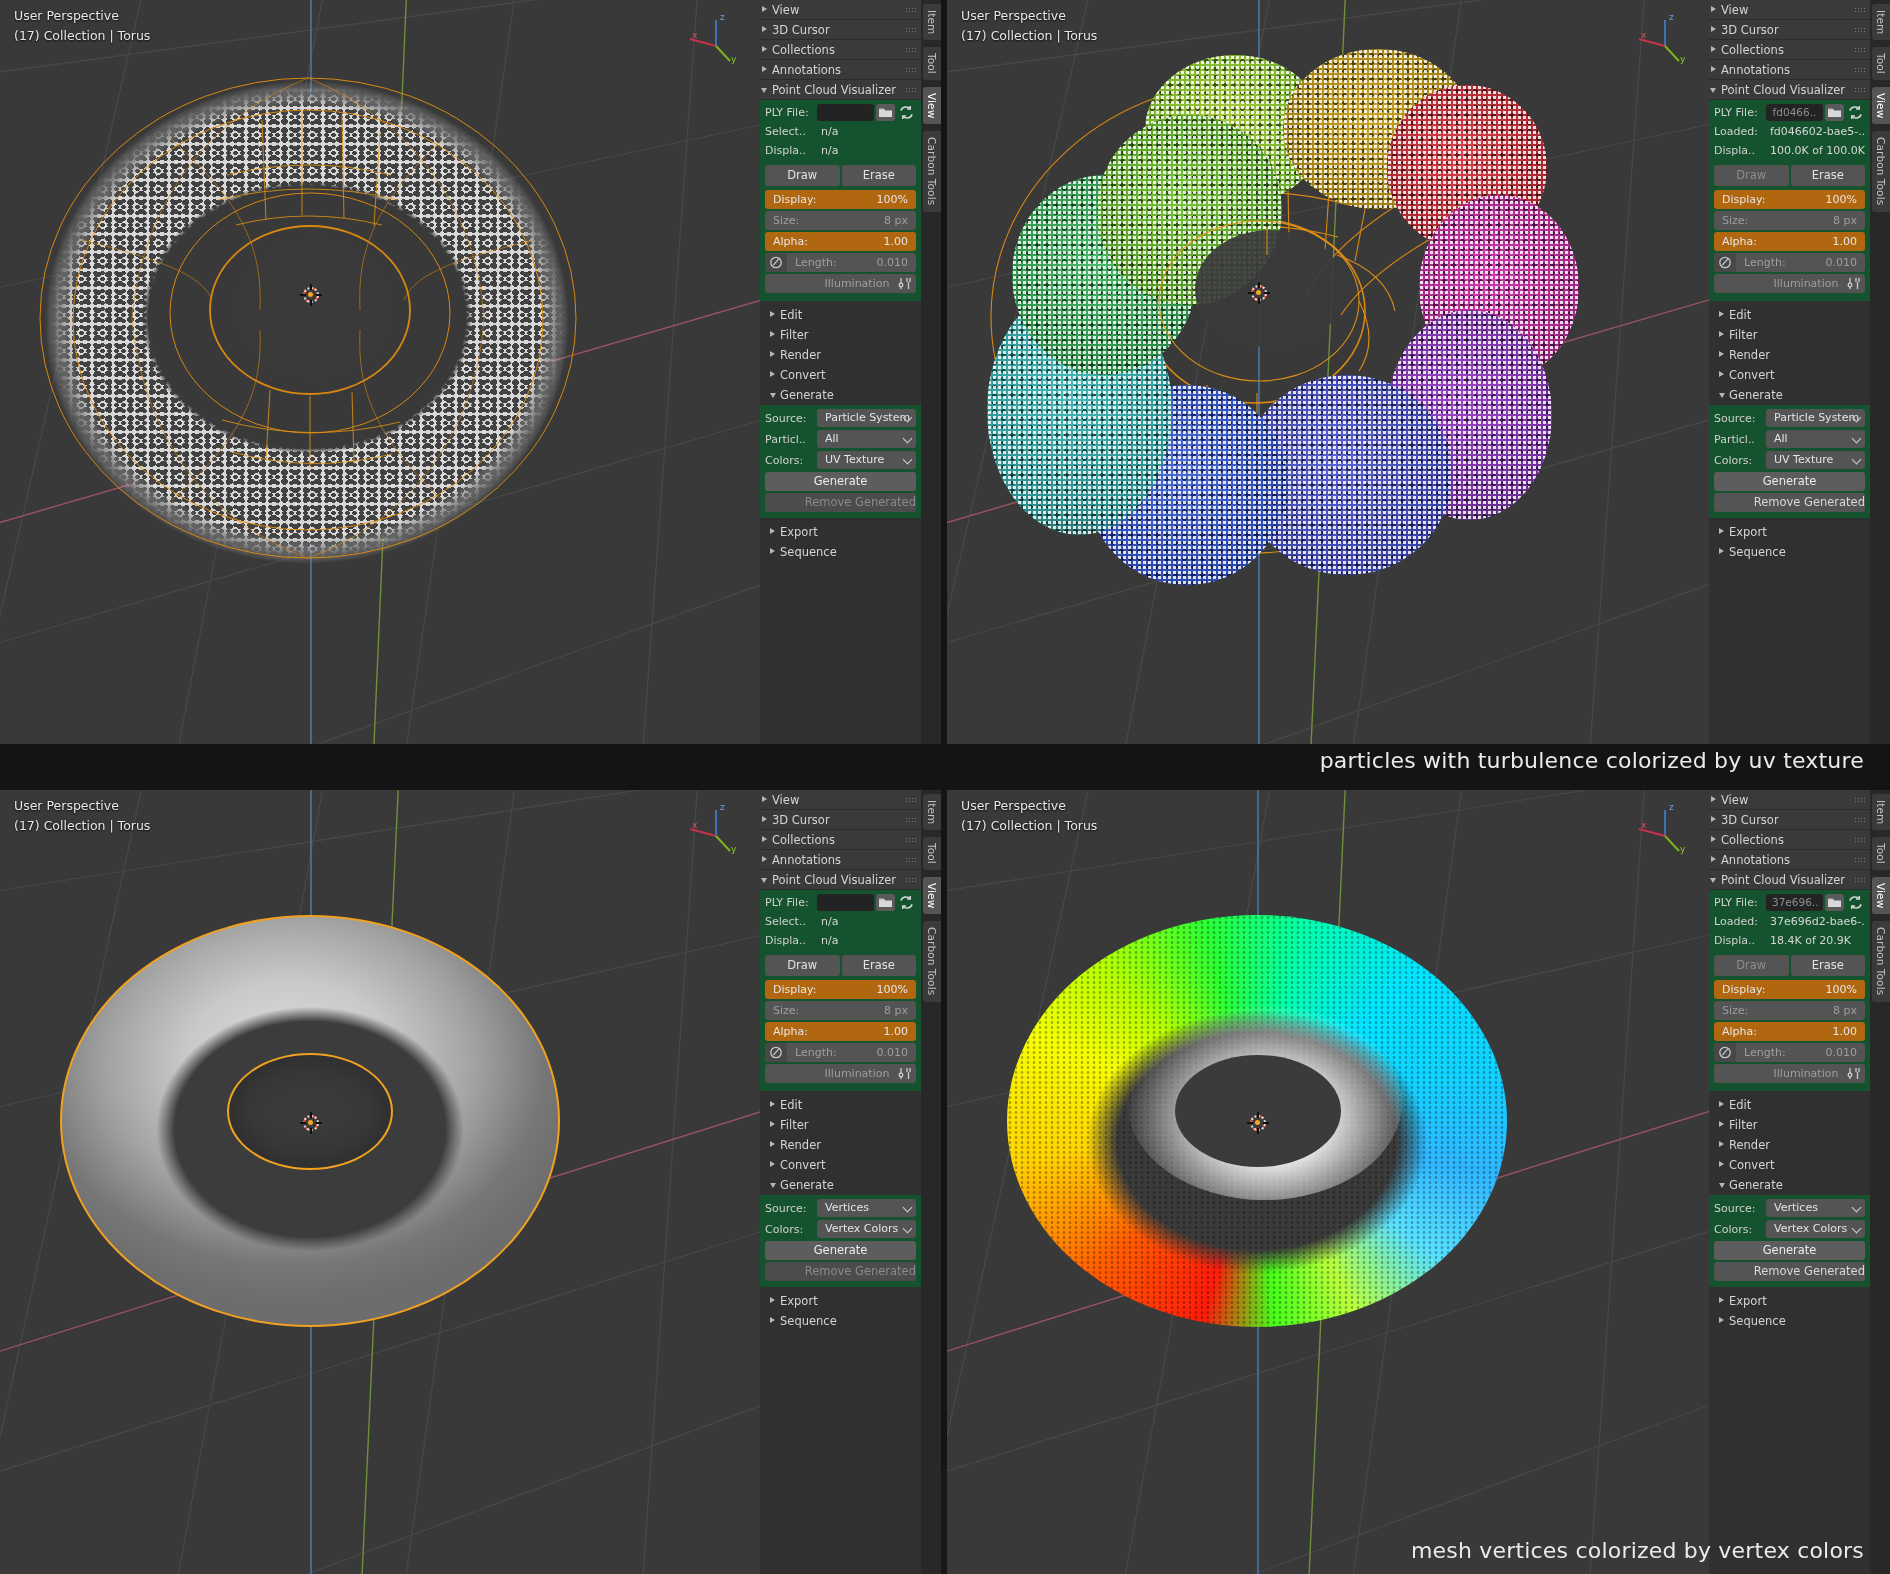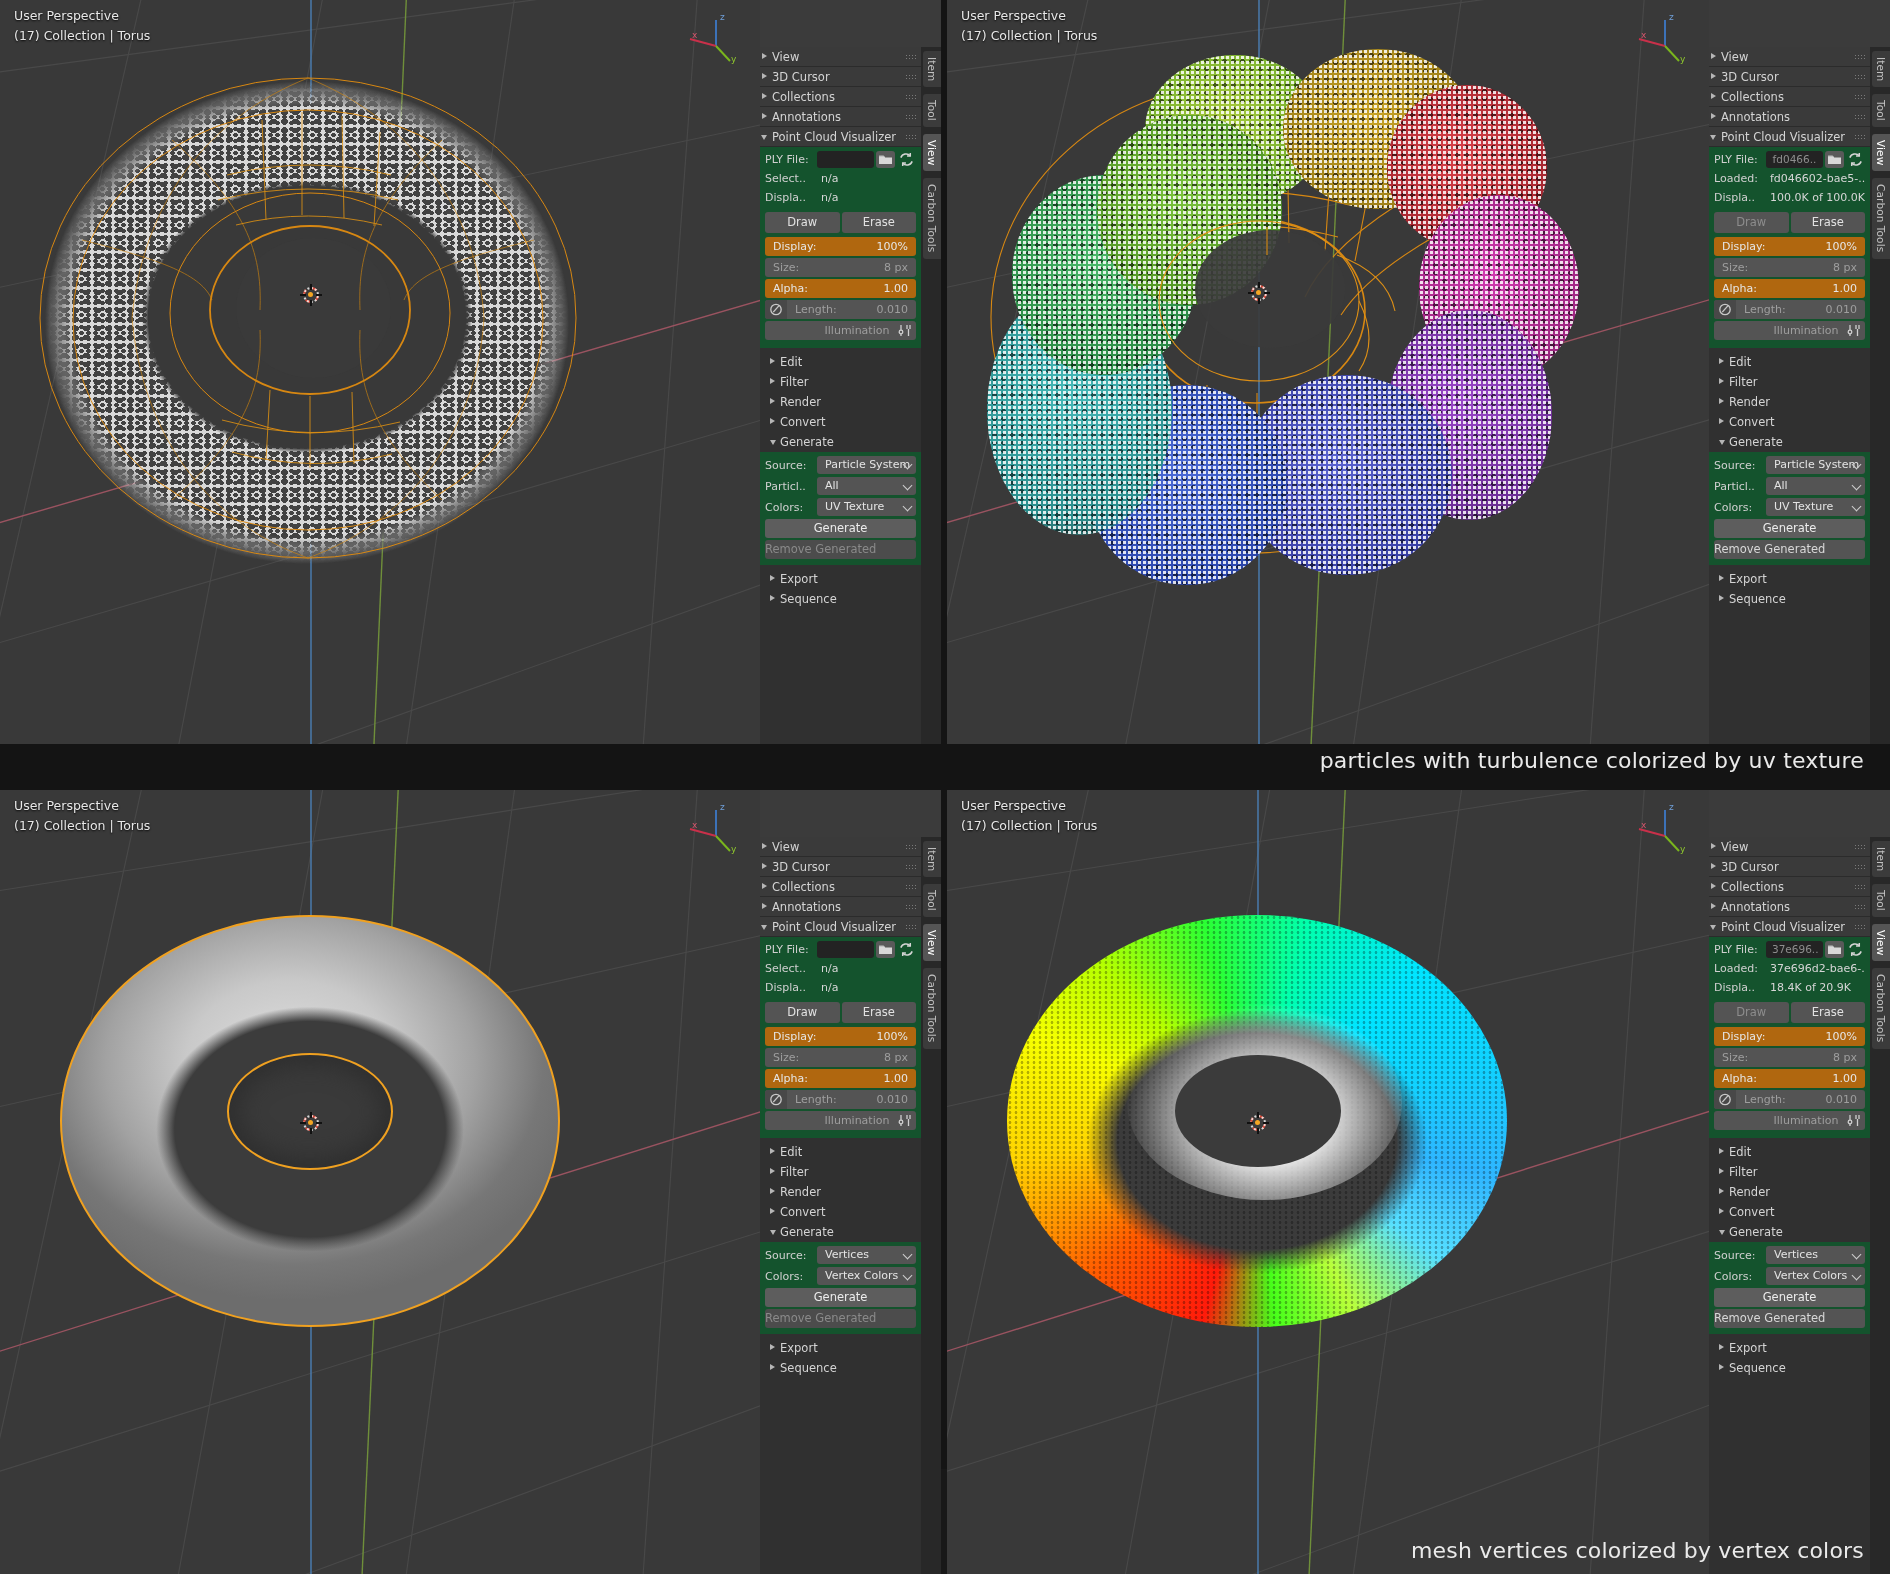--- a/index.html
+++ b/index.html
@@ -33,21 +33,21 @@
   
   .vp-head { position:absolute; left:14px; top:7px; z-index:6;
      color:#e8e8e8; font-size:12.5px; line-height:17px;
      text-shadow:0 1px 2px rgba(0,0,0,.9); }
   .vp-head div:nth-child(2){ margin-top:3px; }
 
   
   .gizmo { position:absolute; right:10px; top:6px; width:74px; height:58px; z-index:6;}
 
   
-  .npanel { position:absolute; right:0; top:0; bottom:0; width:181px; display:flex;margin-top:47px; }
+  .npanel { position:absolute; right:0; top:0; bottom:0; width:181px; display:flex; }
   .npanel .body { flex:1 1 auto; background:#303030; overflow:hidden; position:relative;}
   .tabcol { width:20px; background:#282828; padding-top:4px; flex:0 0 20px;}
   .tab { width:18px; margin:0 0 7px 2px; background:#3b3b3b; border-radius:3px 0 0 3px;
      color:#c2c2c2; font-size:10.5px; writing-mode:vertical-rl; text-orientation:mixed;
      padding:6px 3px 6px 3px; white-space:nowrap; letter-spacing:.1px;}
   .tab.active { background:#555555; color:#ffffff; }
 
   
   .hrow { position:relative; height:20px; line-height:20px; padding-left:12px;
      color:#d4d4d4; font-size:11.5px; background:#3a3a3a;
@@ -99,21 +99,21 @@
   .drow .dl { width:52px; flex:0 0 52px; color:#d0d0d0; }
   .select { flex:1 1 auto; height:18px; background:#545454; border-radius:3px;
      color:#e4e4e4; font-size:11px; line-height:18px; padding:0 16px 0 8px;
      position:relative; overflow:hidden; white-space:nowrap;}
   .select .chev { position:absolute; right:5px; top:5px; width:7px; height:7px;
      border-left:1.5px solid #cfcfcf; border-bottom:1.5px solid #cfcfcf;
      transform:rotate(-45deg);}
 
   .genbtn { height:19px; line-height:19px; text-align:center; background:#5d5d5d;
      border-radius:3px; color:#ececec; font-size:11.5px; margin-bottom:2px;}
-  .rembtn { height:19px; line-height:19px; text-align:left; background:#4c4c4c;
+  .rembtn { height:19px; line-height:19px; text-align:right; background:#4c4c4c;
      border-radius:3px; color:#8a8a8a; font-size:11.5px; }
 
   
   .caption { position:absolute; right:26px; color:#eaeaea; font-size:22px;
      letter-spacing:.2px; font-family:"DejaVu Sans", sans-serif; }
   .cap1 { top:748px; }
   .cap2 { top:1538px; }
 
   
   .torusWrap { position:absolute; }

